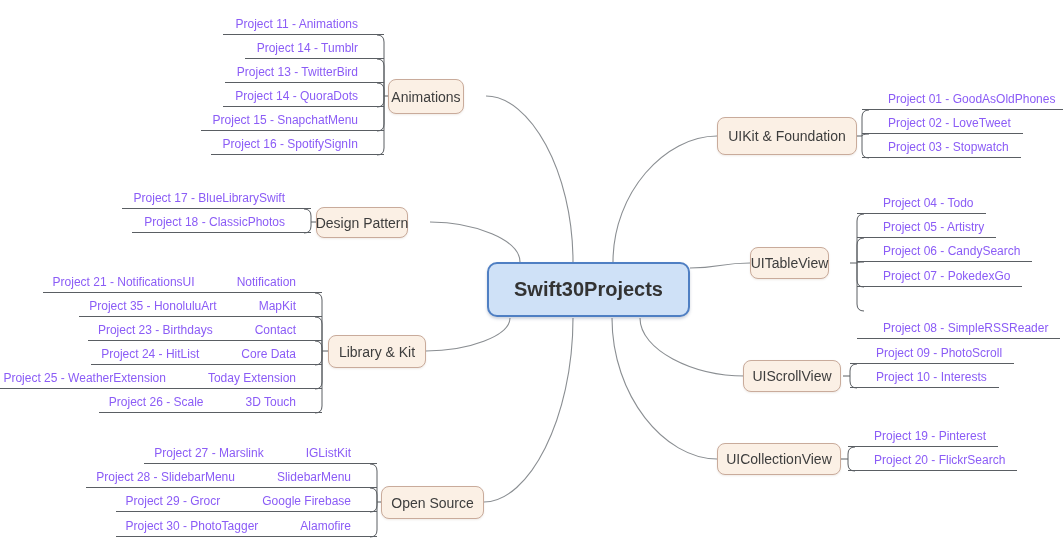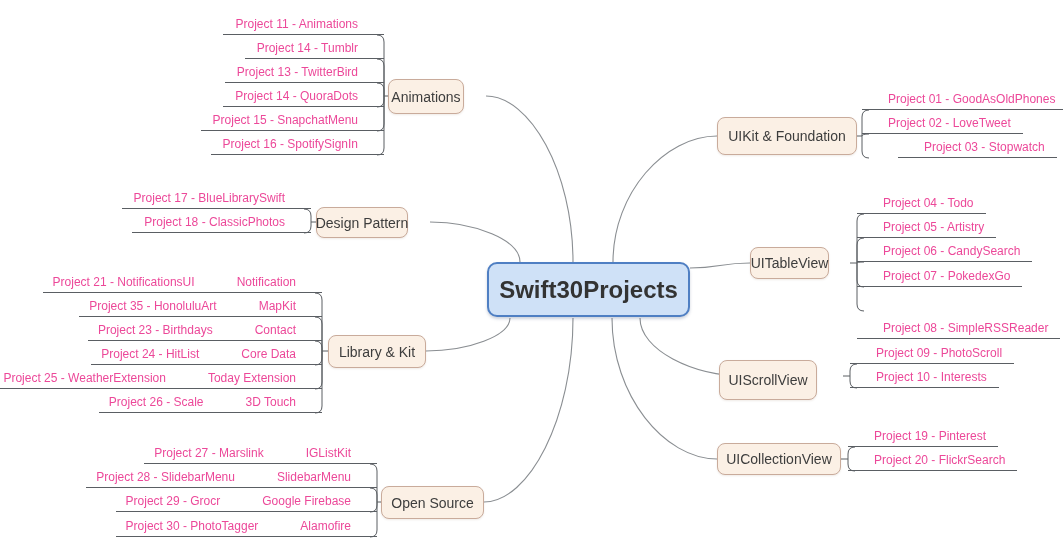--- a/index.html
+++ b/index.html
@@ -7,34 +7,34 @@
     position:relative; width:1063px; height:554px; overflow:hidden;
     background:#ffffff;
     font-family:"Liberation Sans","DejaVu Sans",sans-serif;
   }
   #wires { position:absolute; left:0; top:0; width:1063px; height:554px; }
   #wires path.curve   { fill:none; stroke:#8a8e92; stroke-width:1.1; }
   #wires path.bracket { fill:none; stroke:#5a5e63; stroke-width:1; }
   .central {
     position:absolute; display:flex; align-items:center; justify-content:center;
     background:#cfe1f7; border:2px solid #4f7fc3; border-radius:10px;
-    font-size:24px; font-weight:bold; color:#333333; white-space:nowrap;
+    font-size:20px; font-weight:bold; color:#333333; white-space:nowrap;
     box-shadow:0 2px 3px rgba(60,80,120,0.25); box-sizing:border-box;
   }
   .branch {
     position:absolute; display:flex; align-items:center; justify-content:center;
     background:#fbf0e5; border:1px solid #c9ab9b; border-radius:8px;
     font-size:14px; color:#3d3d3d; white-space:nowrap;
     box-shadow:0 1px 2px rgba(120,90,60,0.12); box-sizing:border-box;
   }
   .leaf {
     position:absolute; height:21px; line-height:20px; display:flex;
     align-items:baseline; white-space:nowrap;
     border-bottom:1px solid #5a5e63;
-    font-size:12px; color:#ec4899; box-sizing:border-box;
+    font-size:12px; color:#8b5cf6; box-sizing:border-box;
   }
   .leaf.left  { padding:0 26px 0 12px; }
   .leaf.right { padding:0 12px 0 26px; }
   .leaf.tagged { gap:42px; padding-left:10px; }
 </style>
 </head>
 <body>
 
 <div id="canvas">
   <svg id="wires" xmlns="http://www.w3.org/2000/svg" viewBox="0 0 1063 554">
@@ -154,40 +154,40 @@
       <span>Project 30 - PhotoTagger</span>
       <span>Alamofire</span>
     </div>
     <div class="branch" style="left: 717px; top: 117px; width: 140px; height: 38px;">UIKit &amp; Foundation</div>
     <div class="leaf right" style="top: 89px; left: 862px;">
       <span>Project 01 - GoodAsOldPhones</span>
     </div>
     <div class="leaf right" style="top: 113px; left: 862px;">
       <span>Project 02 - LoveTweet</span>
     </div>
-    <div class="leaf right" style="top: 137px; left: 862px; margin-left: 36px;">
+    <div class="leaf right" style="top: 137px; left: 862px;">
       <span>Project 03 - Stopwatch</span>
     </div>
     <div class="branch" style="left: 750px; top: 247px; width: 79px; height: 32px;">UITableView</div>
     <div class="leaf right" style="top: 193px; left: 857px;">
       <span>Project 04 - Todo</span>
     </div>
     <div class="leaf right" style="top: 217px; left: 857px;">
       <span>Project 05 - Artistry</span>
     </div>
     <div class="leaf right" style="top: 241px; left: 857px;">
       <span>Project 06 - CandySearch</span>
     </div>
     <div class="leaf right" style="top: 266px; left: 857px;">
       <span>Project 07 - PokedexGo</span>
     </div>
     <div class="leaf right" style="top: 290px; left: 857px; margin-top: 28px;">
       <span>Project 08 - SimpleRSSReader</span>
     </div>
-    <div class="branch" style="left: 719px; top: 360px; width: 98px; height: 40px;">UIScrollView</div>
+    <div class="branch" style="left: 743px; top: 360px; width: 98px; height: 32px;">UIScrollView</div>
     <div class="leaf right" style="top: 343px; left: 850px;">
       <span>Project 09 - PhotoScroll</span>
     </div>
     <div class="leaf right" style="top: 367px; left: 850px;">
       <span>Project 10 - Interests</span>
     </div>
     <div class="branch" style="left: 717px; top: 443px; width: 124px; height: 32px;">UICollectionView</div>
     <div class="leaf right" style="top: 426px; left: 848px;">
       <span>Project 19 - Pinterest</span>
     </div>

